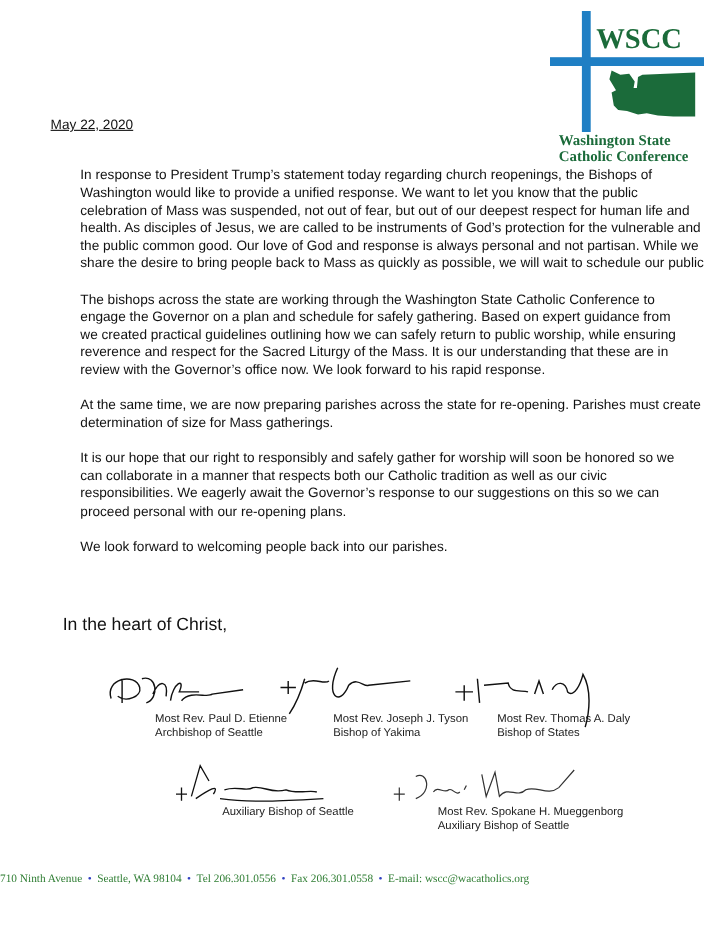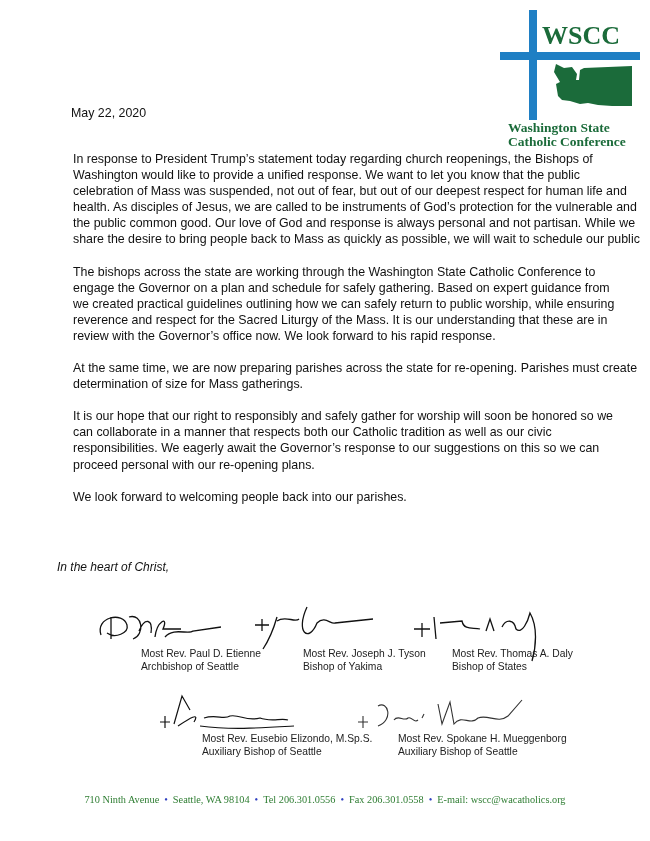--- a/index.html
+++ b/index.html
@@ -1,26 +1,26 @@
 <!DOCTYPE html>
 <html><head>
 <meta charset="utf-8">
 <style>
   html,body{margin:0;padding:0;background:#fff;}
   body{width:650px;height:841px;position:relative;overflow:hidden;font-family:"Liberation Sans",sans-serif;color:#111;}
   .logo{position:absolute;left:500px;top:8px;width:140px;height:142px;}
-  .date{position:absolute;left:71px;top:106px;font-size:12.4px;}
+  .date{position:absolute;left:46px;top:106px;font-size:12.4px;text-decoration:underline;}
   .body{position:absolute;left:57px;top:151px;width:580px;font-size:12.4px;line-height:16.1px;margin-left:16px;}
   .para{margin:0 0 16px 0;}
   .para span{display:block;white-space:nowrap;}
-  .closing{position:absolute;left:57px;top:560px;font-size:12px;font-style:italic;}
+  .closing{position:absolute;left:57px;top:560px;font-size:16px;}
   .sig{position:absolute;font-size:10.3px;line-height:13px;color:#222;}
   .sig .line{display:block;white-space:nowrap;padding-left:36px;}
   .sig svg{position:absolute;overflow:visible;}
-  .footer{position:absolute;left:0;width:650px;top:794px;text-align:center;font-family:"Liberation Serif",serif;font-size:10.3px;color:#2e7d32;white-space:nowrap;}
+  .footer{position:absolute;left:0;width:650px;top:794px;font-family:"Liberation Serif",serif;font-size:10.3px;color:#2e7d32;white-space:nowrap;}
   .footer .dot{color:#3040c0;margin:0 5px;}
 </style>
 </head>
 <body>
 
 <div class="logo">
   <svg width="140" height="142" viewBox="0 0 140 142">
     <rect x="29" y="2" width="8" height="110" fill="#1f7fc4"></rect>
     <rect x="0" y="44" width="140" height="8" fill="#1f7fc4"></rect>
     <path d="M56 56 L64 60 L72 59 L77 66 L76 72 L79 72 L80 62 L84 60 L132 58 L132 98 L112 98 L98 97 L88 95 L80 96 L70 93 L62 92 L58 88 L56 76 L60 74 L54 64 Z" fill="#1b6b3a"></path>
@@ -86,21 +86,20 @@
     <path d="M0 22 L16 22 M8 16 L8 30 M20 10 L22 32 M26 16 L48 14 C50 24 60 20 66 22 M72 24 L76 12 L80 24 M88 20 C92 12 100 12 102 22 C108 28 114 14 116 6 C124 20 122 40 118 54" fill="none" stroke="#111" stroke-width="1.3"></path>
   </svg>
   <span class="line">Most Rev. Thomas A. Daly</span>
   <span class="line">Bishop of States</span>
 </div>
 
 <div class="sig" style="left:166px;top:732px;">
   <svg width="150" height="45" style="left:-6px;top:-40px;">
     <path d="M0 30 L10 30 M5 24 L5 36 M14 32 L22 4 L30 18 M18 34 C30 26 40 20 34 30 M44 26 C56 22 64 28 70 24 C80 22 86 30 100 26 C110 30 122 26 128 28 M40 34 C70 38 100 36 134 34" fill="none" stroke="#111" stroke-width="1.2"></path>
   </svg>
-  <span class="line">Most Rev. Eusebio Elizondo, M.Sp.S.</span>
   <span class="line">Auxiliary Bishop of Seattle</span>
 </div>
 
 <div class="sig" style="left:362px;top:732px;">
   <svg width="170" height="40" style="left:-4px;top:-36px;">
     <path d="M0 26 L10 26 M5 20 L5 32 M20 10 C30 4 36 24 20 30 M36 24 C40 18 46 26 50 22 C54 20 56 28 60 24 M64 22 L66 18 M80 8 L84 28 L92 6 L96 28 C104 18 112 30 120 22 C130 18 140 28 150 20 L164 4" fill="none" stroke="#333" stroke-width="1.1"></path>
   </svg>
   <span class="line">Most Rev. Spokane H. Mueggenborg</span>
   <span class="line">Auxiliary Bishop of Seattle</span>
 </div>

